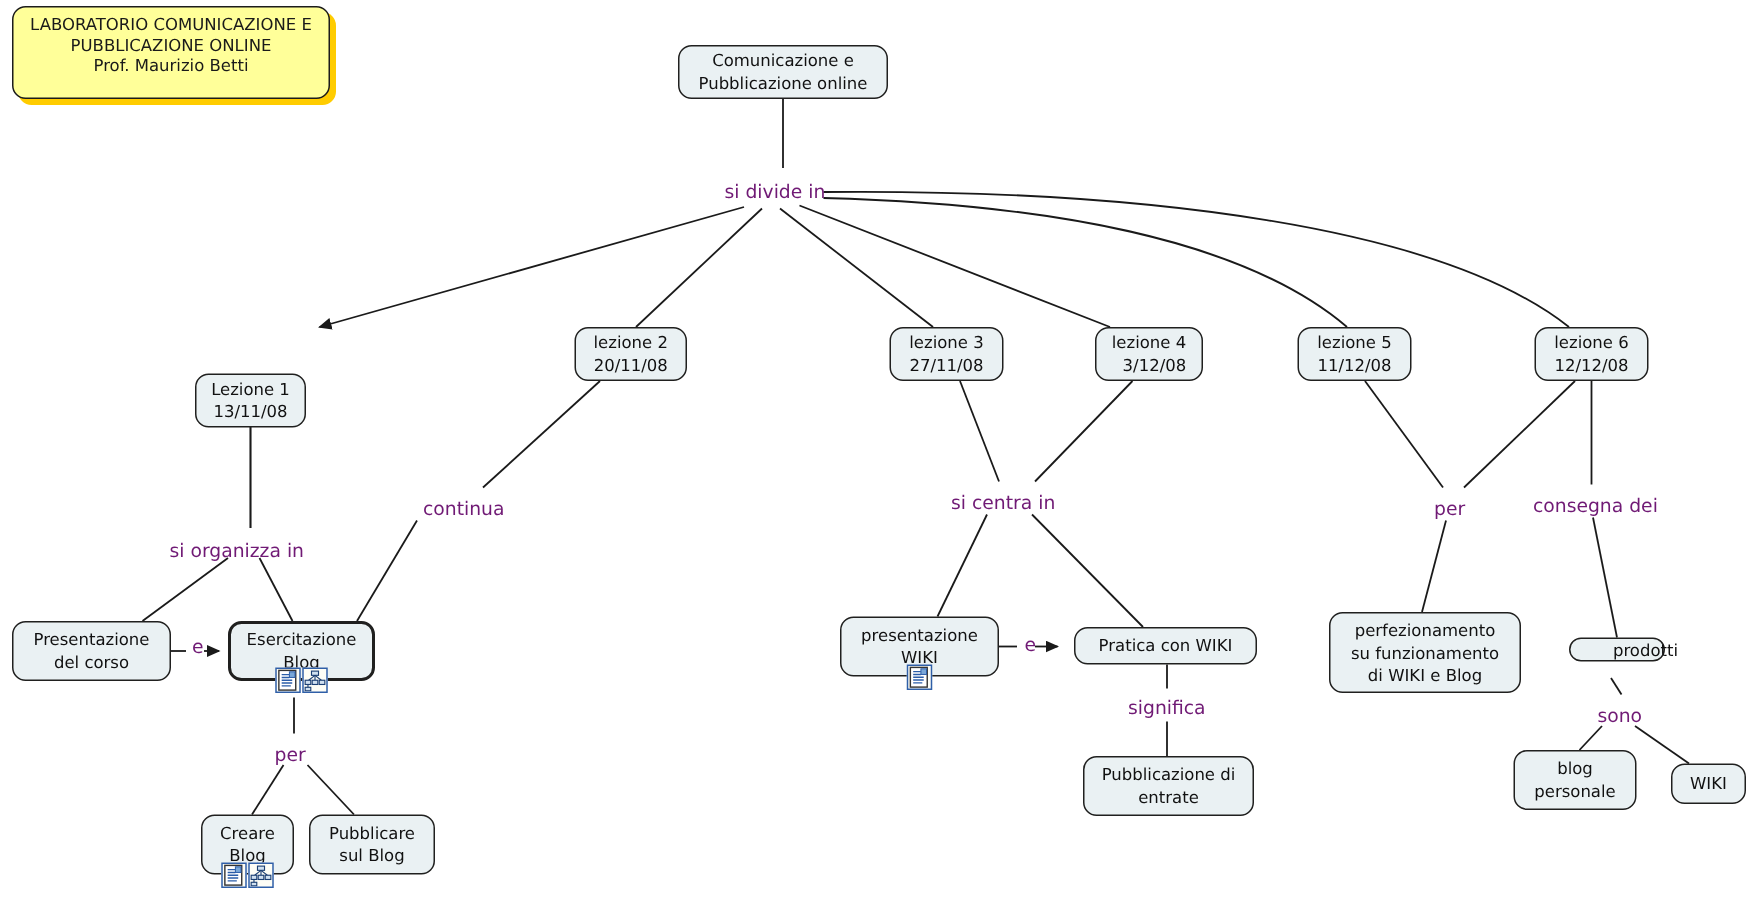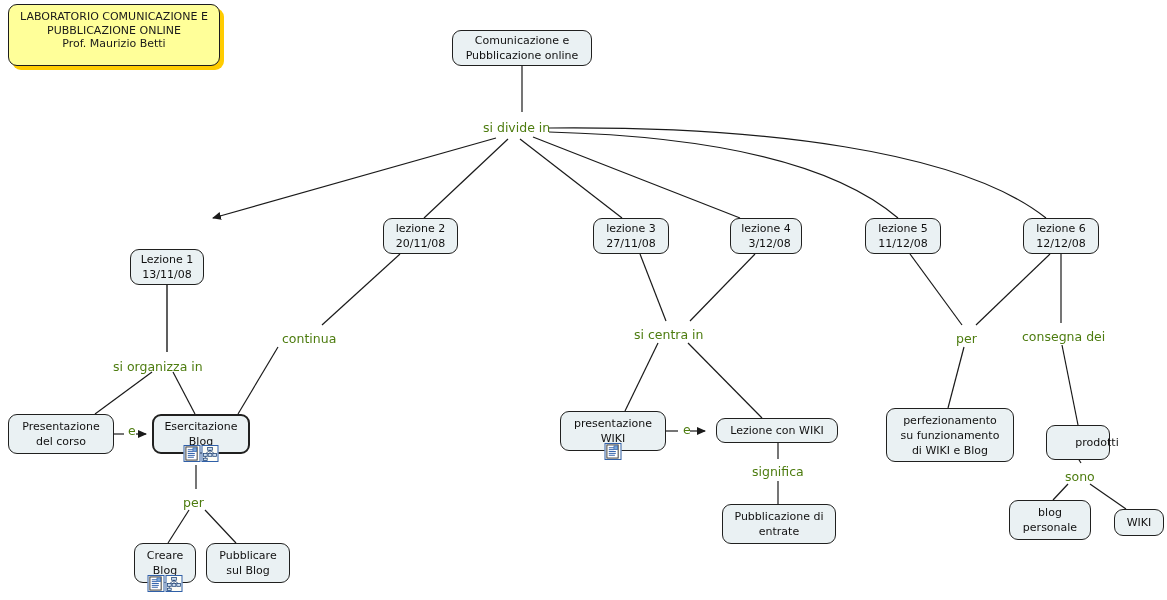--- a/index.html
+++ b/index.html
@@ -61,21 +61,21 @@
     width: 17px;
     height: 17px;
     border: 1px solid #2f5fa8;
     background: #fdfdf6;
     box-sizing: border-box;
     display: block;
   }
   
   .link-label {
     position: absolute;
-    color: #4d7c0f;
+    color: #701a75;
     font-size: 12.5px;
     line-height: 14px;
     white-space: nowrap;
     background: transparent;
     text-align: center;
   }
   
   #legend {
     position: absolute;
     left: 8px;
@@ -240,27 +240,27 @@
       <div class="node" style="left: 560px; top: 411px; width: 106px; height: 40px; background: rgb(234, 241, 243); border-color: rgb(32, 32, 31);"><span class="lbl">presentazione
 WIKI</span><div class="icons"><span class="ic"><svg viewBox="0 0 16 16" width="15" height="15">
               <rect x="1.5" y="1" width="12" height="14" fill="#ffffff" stroke="#333" stroke-width="1"></rect>
               <line x1="3.5" y1="4" x2="9" y2="4" stroke="#2a5ca8" stroke-width="1"></line>
               <line x1="3.5" y1="6" x2="9" y2="6" stroke="#2a5ca8" stroke-width="1"></line>
               <line x1="3.5" y1="8" x2="11" y2="8" stroke="#2a5ca8" stroke-width="1"></line>
               <line x1="3.5" y1="10" x2="11" y2="10" stroke="#2a5ca8" stroke-width="1"></line>
               <line x1="3.5" y1="12" x2="10" y2="12" stroke="#2a5ca8" stroke-width="1"></line>
               <rect x="9" y="2" width="4" height="4" fill="#7aa7d8" stroke="#2a5ca8" stroke-width="0.7"></rect>
             </svg></span></div></div>
-      <div class="node" style="left: 716px; top: 418px; width: 122px; height: 25px; background: rgb(234, 241, 243); border-color: rgb(32, 32, 31);"><span class="lbl">Lezione con WIKI</span></div>
+      <div class="node" style="left: 716px; top: 418px; width: 122px; height: 25px; background: rgb(234, 241, 243); border-color: rgb(32, 32, 31);"><span class="lbl">Pratica con WIKI</span></div>
       <div class="node" style="left: 722px; top: 504px; width: 114px; height: 40px; background: rgb(234, 241, 243); border-color: rgb(32, 32, 31);"><span class="lbl">Pubblicazione di
 entrate</span></div>
       <div class="node" style="left: 886px; top: 408px; width: 128px; height: 54px; background: rgb(234, 241, 243); border-color: rgb(32, 32, 31);"><span class="lbl">perfezionamento
 su funzionamento
 di WIKI e Blog</span></div>
-      <div class="node" style="left: 1046px; top: 425px; width: 64px; height: 35px; background: rgb(234, 241, 243); border-color: rgb(32, 32, 31); padding-left: 44px;"><span class="lbl">prodotti</span></div>
+      <div class="node" style="left: 1046px; top: 425px; width: 64px; height: 16px; background: rgb(234, 241, 243); border-color: rgb(32, 32, 31); padding-left: 44px;"><span class="lbl">prodotti</span></div>
       <div class="node" style="left: 1009px; top: 500px; width: 82px; height: 40px; background: rgb(234, 241, 243); border-color: rgb(32, 32, 31);"><span class="lbl">blog
 personale</span></div>
       <div class="node" style="left: 1114px; top: 509px; width: 50px; height: 27px; background: rgb(234, 241, 243); border-color: rgb(32, 32, 31);"><span class="lbl">WIKI</span></div>
     </div>
   <div id="labels-layer">
       <div class="link-label" style="left: 483px; top: 121px;">si divide in</div>
       <div class="link-label" style="left: 113px; top: 360px;">si organizza in</div>
       <div class="link-label" style="left: 282px; top: 332px;">continua</div>
       <div class="link-label" style="left: 634px; top: 328px;">si centra in</div>
       <div class="link-label" style="left: 183px; top: 496px;">per</div>

